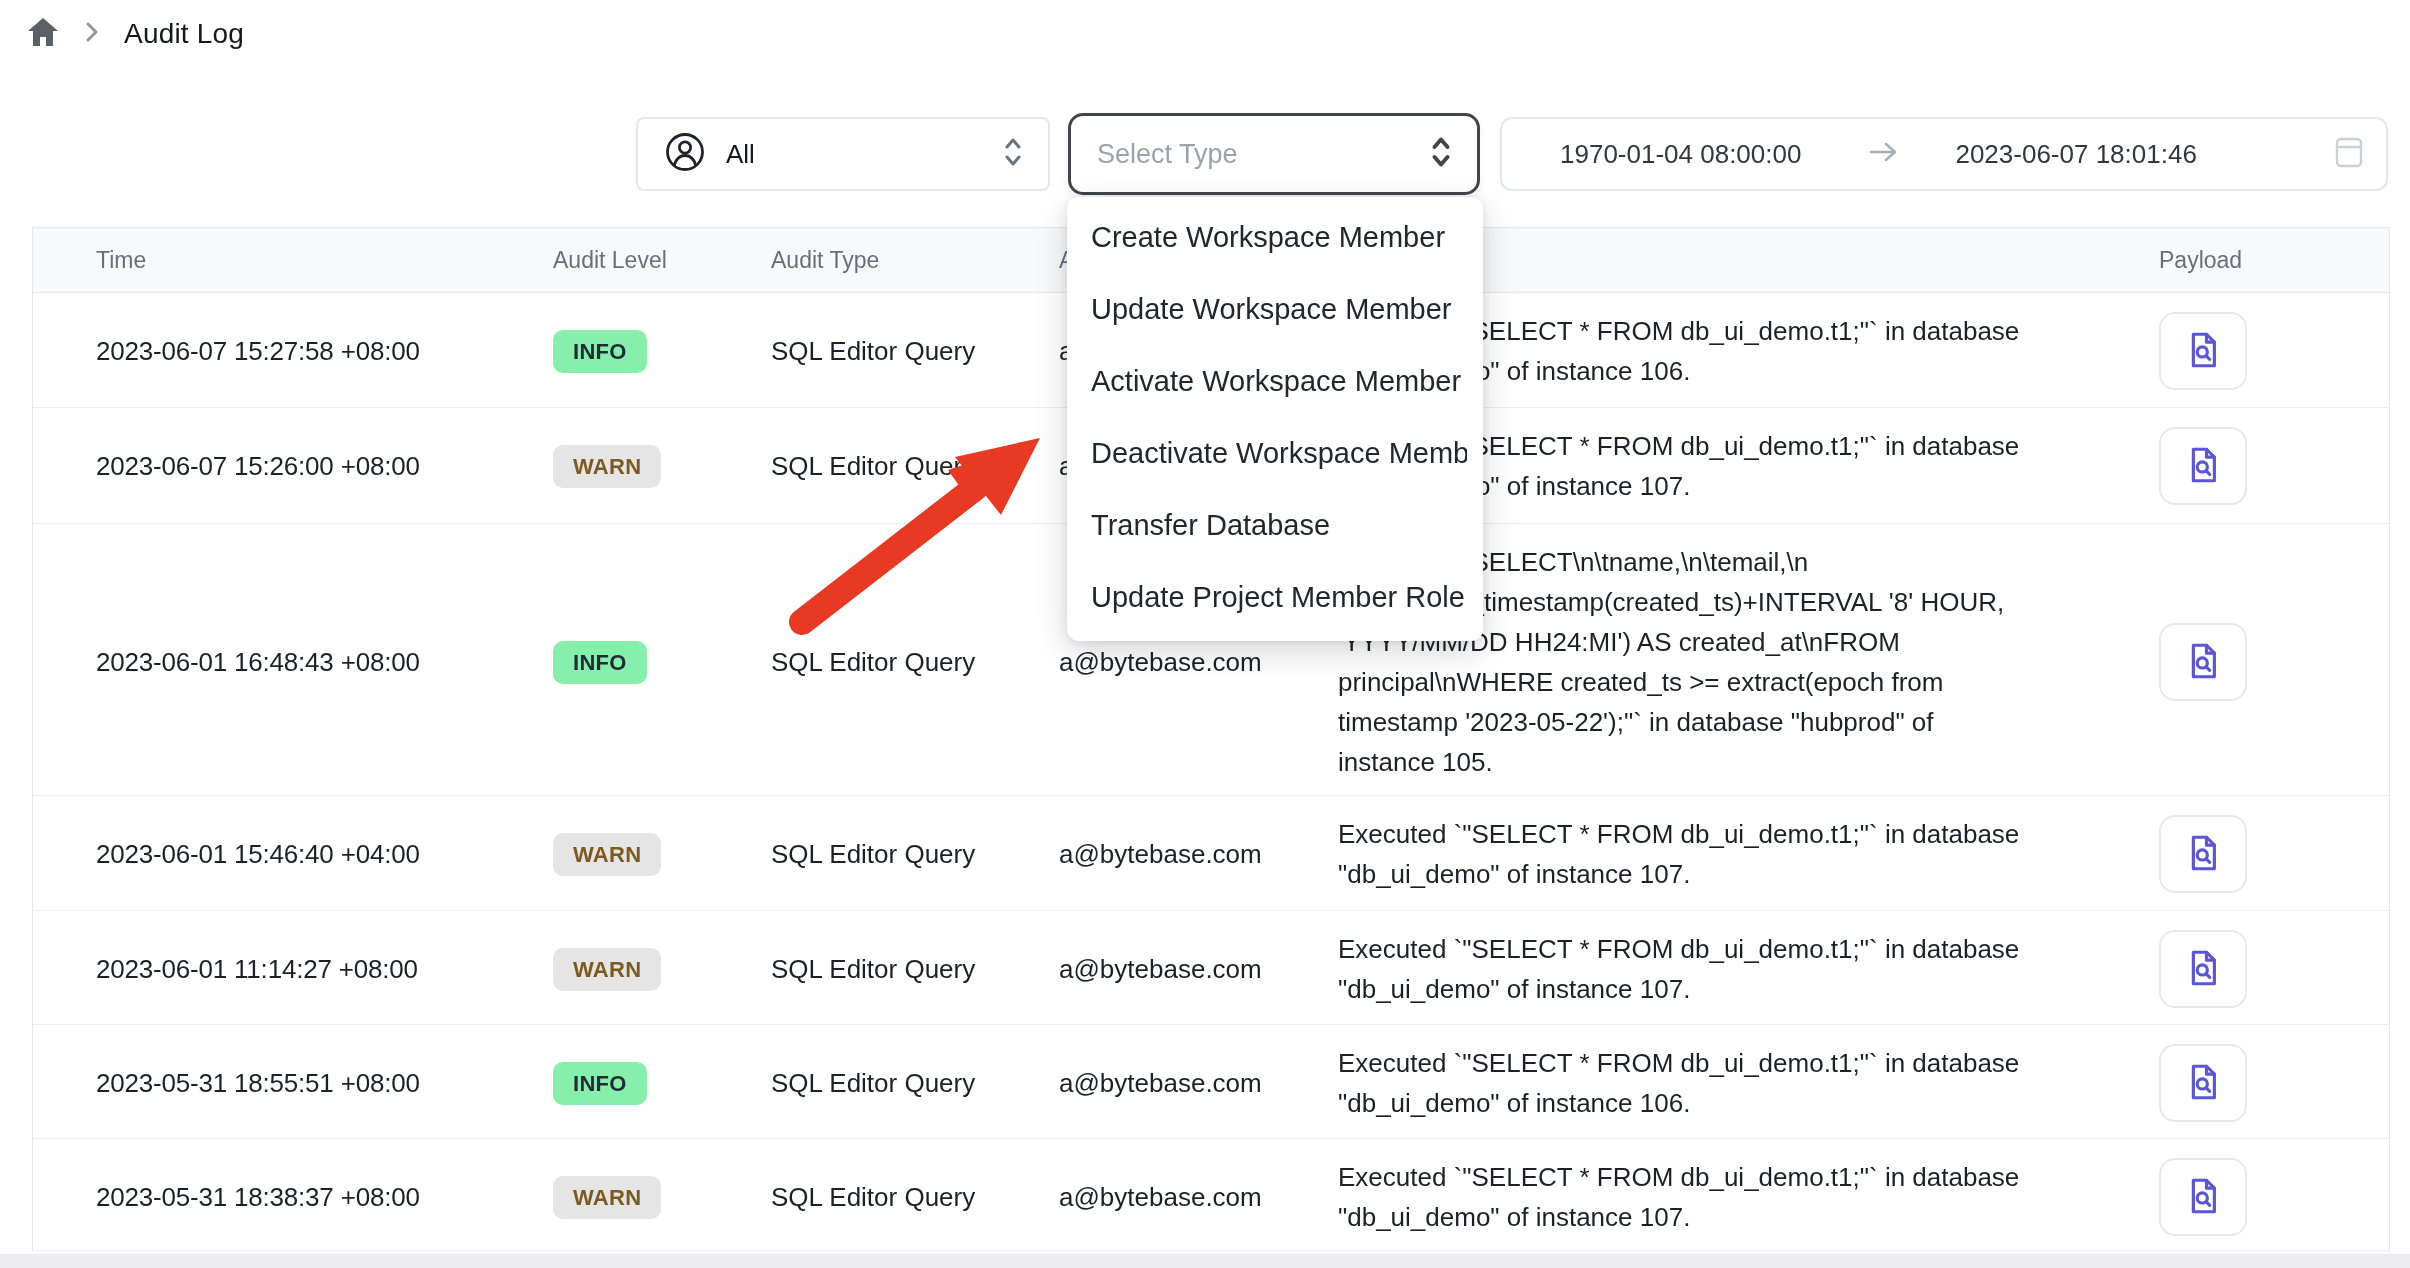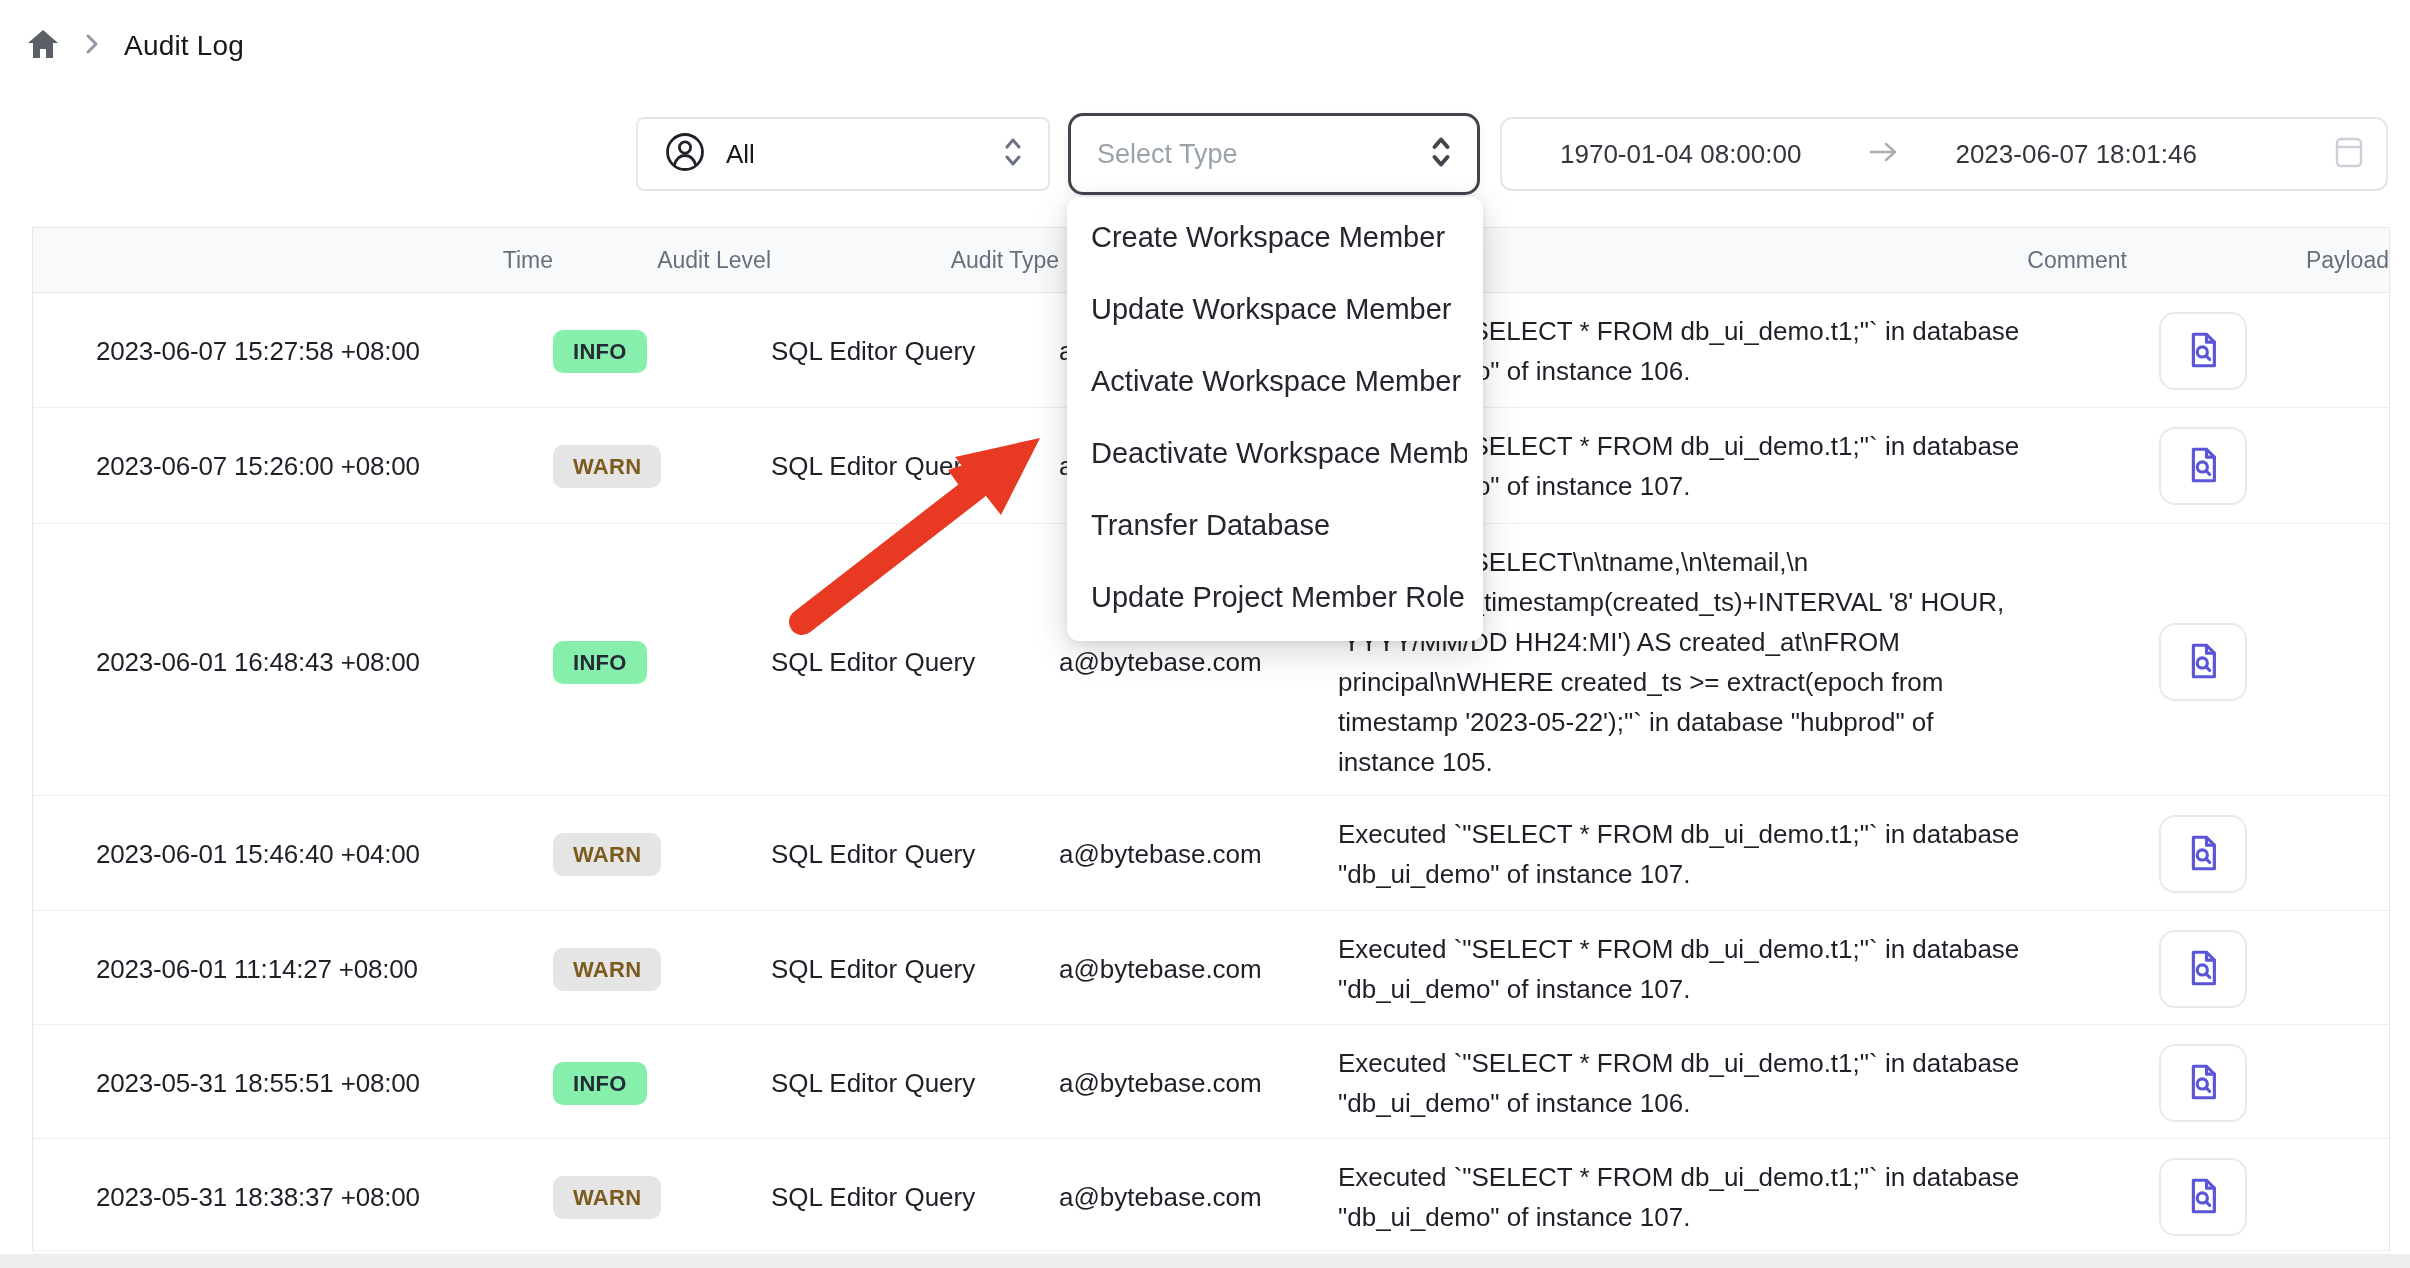--- a/index.html
+++ b/index.html
@@ -1,21 +1,21 @@
 <!DOCTYPE html>
 <html><head>
 <meta charset="utf-8">
 <style>
   * { margin:0; padding:0; box-sizing:border-box; }
   html,body { width:2410px; height:1268px; background:#ffffff;
     font-family:"Liberation Sans", sans-serif; color:#1d2025; overflow:hidden; }
   .page { position:relative; width:2410px; height:1268px; }
 
   
-  .breadcrumb { position:absolute; left:26px; top:28px; display:flex; align-items:center; gap:24px; }
+  .breadcrumb { position:absolute; left:26px; top:16px; display:flex; align-items:center; gap:24px; }
   .crumb-title { font-size:28px; font-weight:500; color:#15181c; letter-spacing:.2px; }
 
   
   .select-box { position:absolute; background:#fff; display:flex; align-items:center; }
   .actor-select { left:636px; top:117px; width:414px; height:74px; border:2px solid #e4e6ea;
     border-radius:8px; padding:0 26px; gap:20px; cursor:pointer; }
   .actor-select .val { font-size:26px; color:#16191d; }
   .type-select { left:1068px; top:113px; width:412px; height:82px; border:3.5px solid #41454d;
     border-radius:15px; padding:0 26px; cursor:pointer; box-shadow:0 3px 8px rgba(0,0,0,.06); }
   .type-select .placeholder { font-size:27px; color:#9aa2ab; }
@@ -34,21 +34,21 @@
     padding:4px 16px 7px 0; z-index:20; overflow:hidden; }
   .dd-item { height:72px; line-height:72px; padding:0 24px; font-size:29px; color:#23272d;
     white-space:nowrap; overflow:hidden; cursor:pointer; }
 
   
   .table { position:absolute; left:32px; top:227px; width:2358px;
     border:1px solid #e5e7eb; border-bottom:none; background:#fff; z-index:1; }
   .trow { display:grid; grid-template-columns:489px 218px 288px 279px 789px 1fr;
     padding-left:31px; align-items:center; border-bottom:1px solid #eceef1; background:#fff; }
   .thead { height:65px; background:#f8f9fb; border-bottom:1px solid #e5e7eb; }
-  .thead .hcell { font-size:23px; font-weight:500; color:#66707c;text-align:right; }
+  .thead .hcell { font-size:23px; font-weight:500; color:#66707c; }
   .cell { font-size:26px; color:#1d2127; }
   .cell.time, .hcell.time { padding-left:32px; }
   .cell.time { letter-spacing:-0.2px; }
   .cell.payload, .hcell.payload { padding-left:32px; }
   .cell.comment { white-space:pre-line; line-height:40px; padding:18px 0; align-self:center; }
   .tbody .trow:nth-child(1){ height:115px; }
   .tbody .trow:nth-child(2){ height:116px; }
   .tbody .trow:nth-child(3){ height:272px; }
   .tbody .trow:nth-child(4){ height:115px; }
   .tbody .trow:nth-child(5){ height:114px; }

